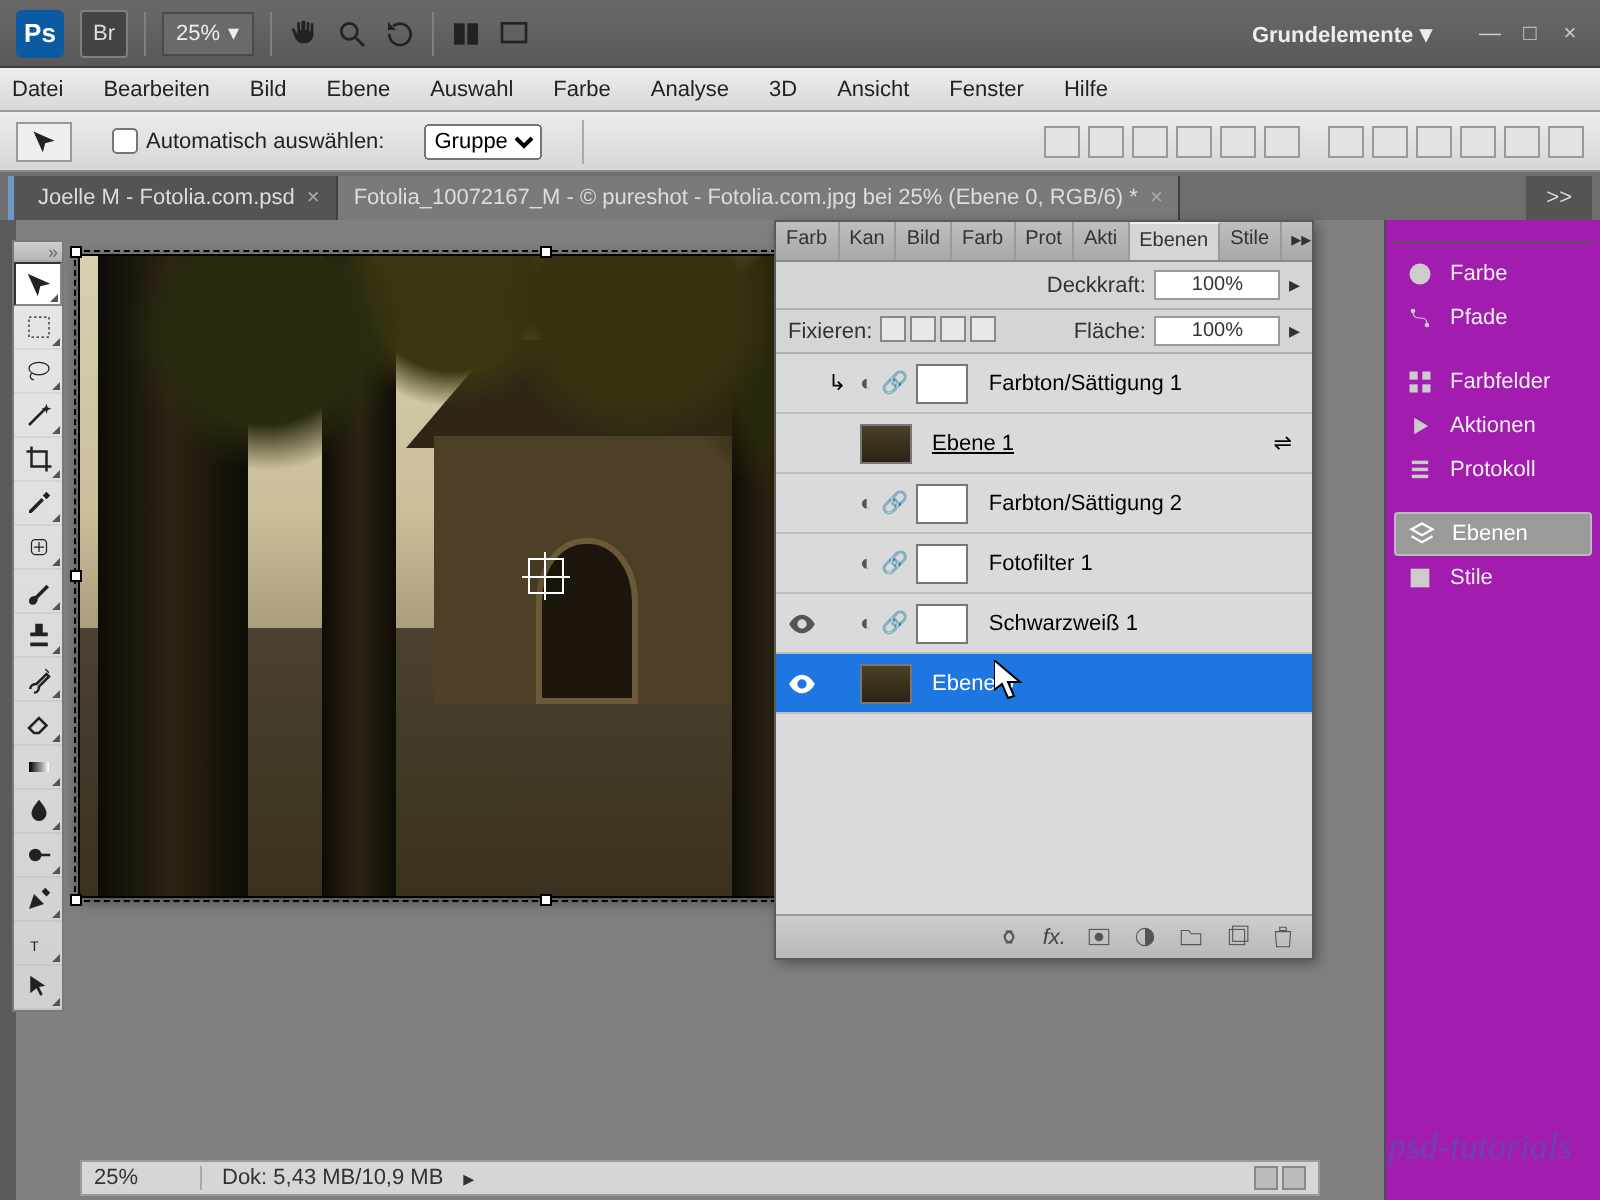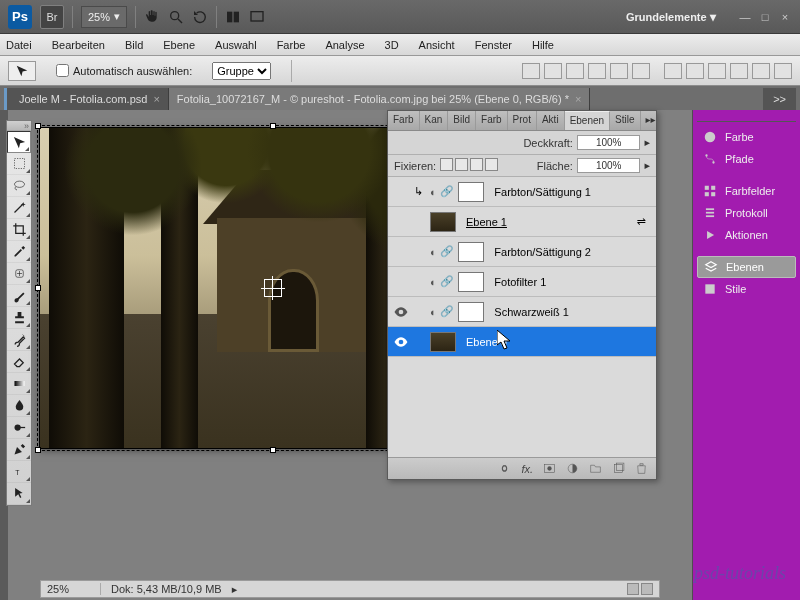--- a/index.html
+++ b/index.html
@@ -469,31 +469,31 @@
         <svg viewBox="0 0 24 24">
           <rect x="3" y="3" width="7" height="7" fill="#ccc"></rect>
           <rect x="14" y="3" width="7" height="7" fill="#ccc"></rect>
           <rect x="3" y="14" width="7" height="7" fill="#ccc"></rect>
           <rect x="14" y="14" width="7" height="7" fill="#ccc"></rect>
         </svg>
         <span>Farbfelder</span>
       </div>
     <div class="pitem">
         <svg viewBox="0 0 24 24">
+          <path d="M7 5v14l12-7z" fill="#ccc"></path>
+        </svg>
+        <span>Aktionen</span>
+      </div>
+    <div class="pitem">
+        <svg viewBox="0 0 24 24">
           <rect x="5" y="4" width="14" height="3" fill="#ccc"></rect>
           <rect x="5" y="10" width="14" height="3" fill="#ccc"></rect>
           <rect x="5" y="16" width="14" height="3" fill="#ccc"></rect>
         </svg>
         <span>Protokoll</span>
-      </div>
-    <div class="pitem">
-        <svg viewBox="0 0 24 24">
-          <path d="M7 5v14l12-7z" fill="#ccc"></path>
-        </svg>
-        <span>Aktionen</span>
       </div>
     <div class="gap"></div>
     <div class="pitem active">
         <svg viewBox="0 0 24 24">
           <path d="M12 3l9 5-9 5-9-5zM3 14l9 5 9-5" fill="none" stroke="#fff" stroke-width="2"></path>
         </svg>
         <span>Ebenen</span>
       </div>
     <div class="pitem">
         <svg viewBox="0 0 24 24">

